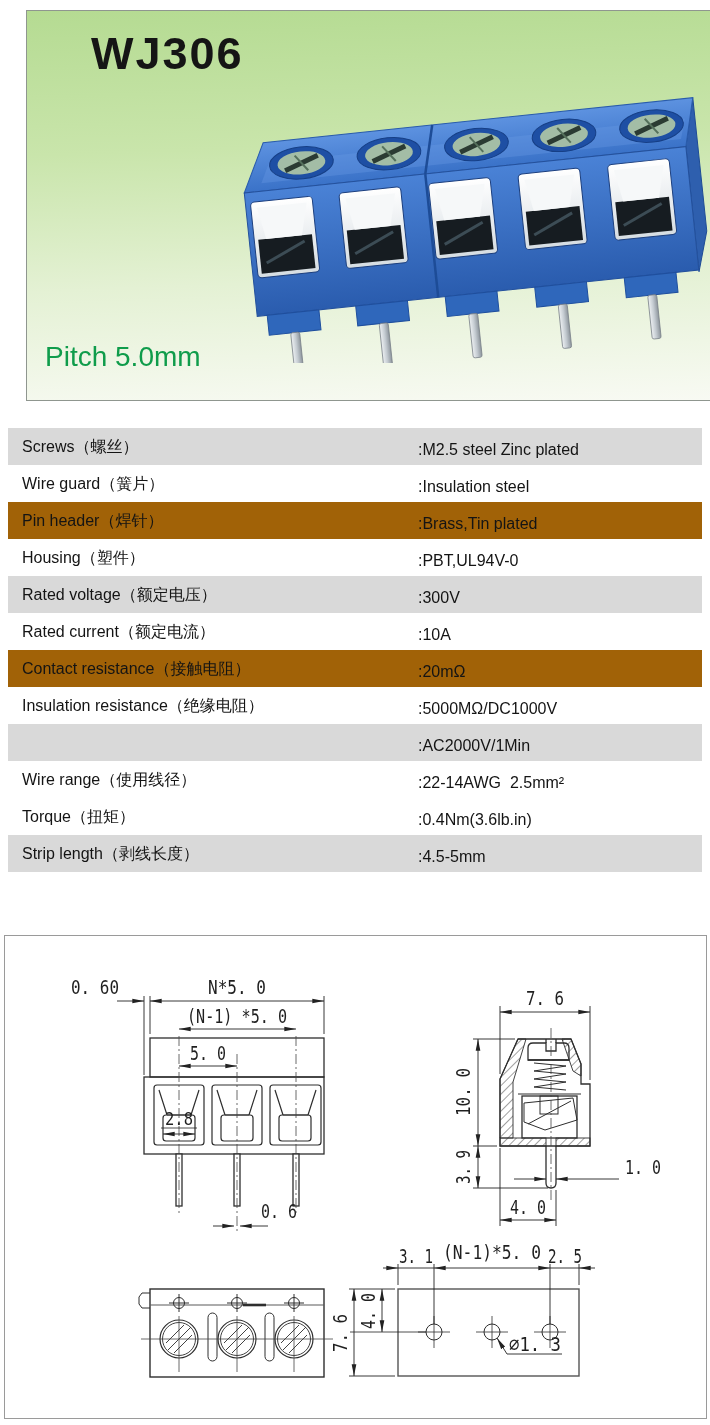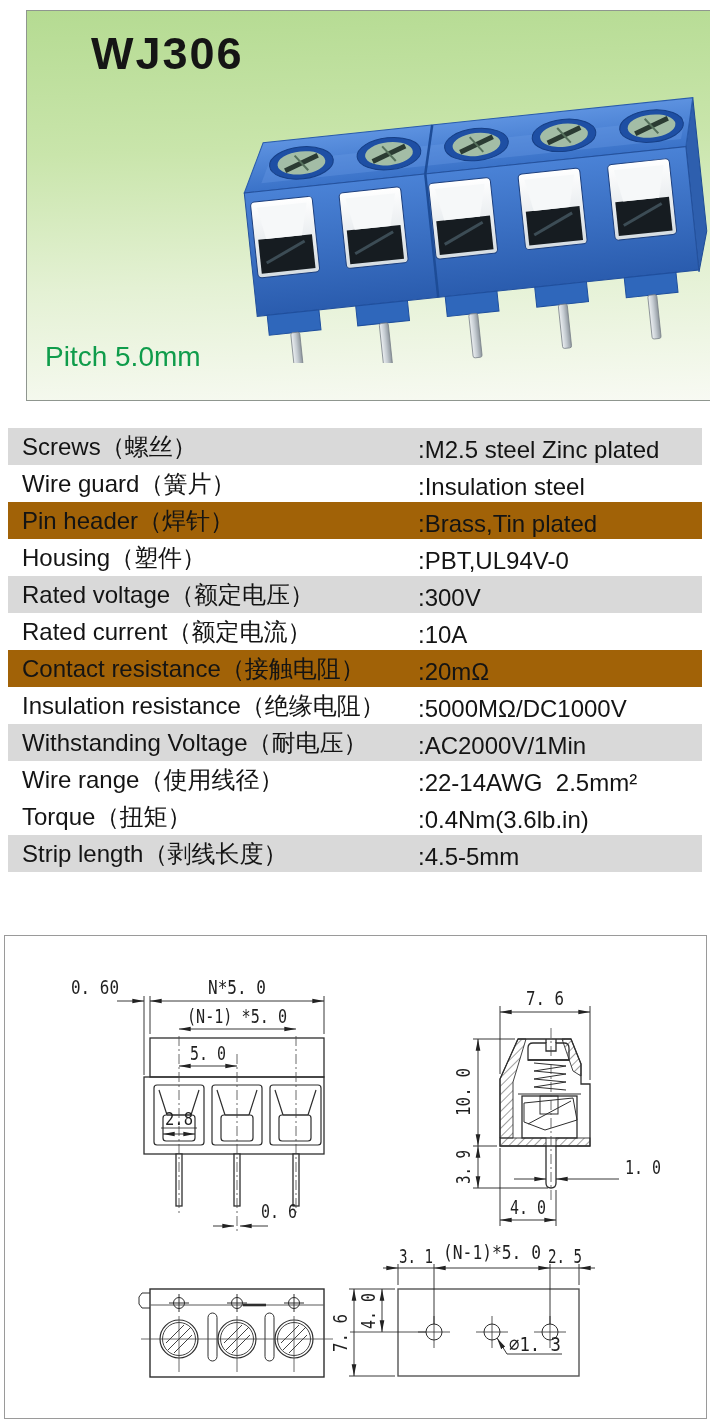--- a/index.html
+++ b/index.html
@@ -11,21 +11,21 @@
         border:1px solid #8f968f;
         background:linear-gradient(178deg,#b5db92 0%,#c9e5ab 35%,#e4f1d4 68%,#f8faf3 100%);}
   .hero-title{position:absolute;left:64px;top:20px;font-size:45px;font-weight:900;
               letter-spacing:2px;color:#151515;line-height:1;}
   .hero-specs{position:absolute;left:18px;top:263px;color:#0f9c4b;font-size:28px;
               line-height:33px;white-space:pre;}
   .product-wrap{position:absolute;left:208px;top:46px;width:480px;height:306px;}
 
   
   .spec-table{position:absolute;left:8px;top:428px;width:694px;}
-  .t-row{position:relative;height:37px;line-height:37px;font-size:24px;color:#141414;white-space:pre;}
+  .t-row{position:relative;height:37px;line-height:37px;font-size:16px;color:#141414;white-space:pre;}
   .t-row.bg-gray{background:#d9d9d9;}
   .t-row.bg-green{background:#a16207;}
   .t-row.bg-white{background:#ffffff;text-decoration:underline;}
   .t-label{position:absolute;left:14px;top:0;}
   .t-value{position:absolute;left:410px;top:3px;}
 
   
   .drawing-panel{position:absolute;left:4px;top:935px;width:701px;height:482px;
                  border:1px solid #9a9a9a;background:#fff;}
   .drawing-panel svg{display:block;}
@@ -175,21 +175,21 @@
 
   <div class="spec-table">
     <div class="t-row bg-gray"><span class="t-label">Screws（螺丝）</span><span class="t-value">:M2.5 steel Zinc plated</span></div>
     <div class="t-row bg-white"><span class="t-label">Wire guard（簧片）</span><span class="t-value">:Insulation steel</span></div>
     <div class="t-row bg-green"><span class="t-label">Pin header（焊针）</span><span class="t-value">:Brass,Tin plated</span></div>
     <div class="t-row bg-white"><span class="t-label">Housing（塑件）</span><span class="t-value">:PBT,UL94V-0</span></div>
     <div class="t-row bg-gray"><span class="t-label">Rated voltage（额定电压）</span><span class="t-value">:300V</span></div>
     <div class="t-row bg-white"><span class="t-label">Rated current（额定电流）</span><span class="t-value">:10A</span></div>
     <div class="t-row bg-green"><span class="t-label">Contact resistance（接触电阻）</span><span class="t-value">:20mΩ</span></div>
     <div class="t-row bg-white"><span class="t-label">Insulation resistance（绝缘电阻）</span><span class="t-value">:5000MΩ/DC1000V</span></div>
-    <div class="t-row bg-gray"><span class="t-label">Withstanding Voltage（耐电压）</span><span class="t-value">:AC2000V/1Min</span></div>
+    <div class="t-row bg-gray"><span class="t-value">:AC2000V/1Min</span></div>
     <div class="t-row bg-white"><span class="t-label">Wire range（使用线径）</span><span class="t-value">:22-14AWG  2.5mm²</span></div>
     <div class="t-row bg-white"><span class="t-label">Torque（扭矩）</span><span class="t-value">:0.4Nm(3.6lb.in)</span></div>
     <div class="t-row bg-gray"><span class="t-label">Strip length（剥线长度）</span><span class="t-value">:4.5-5mm</span></div>
   </div>
 
   <div class="drawing-panel">
     <svg width="701" height="482" viewBox="0 0 701 482">
       <defs>
         <marker id="arr" viewBox="0 0 12 6" refX="12" refY="3" markerWidth="13" markerHeight="6.5" orient="auto-start-reverse">
           <path d="M0,0.6 L12,3 L0,5.4 Z" fill="#222"></path>

